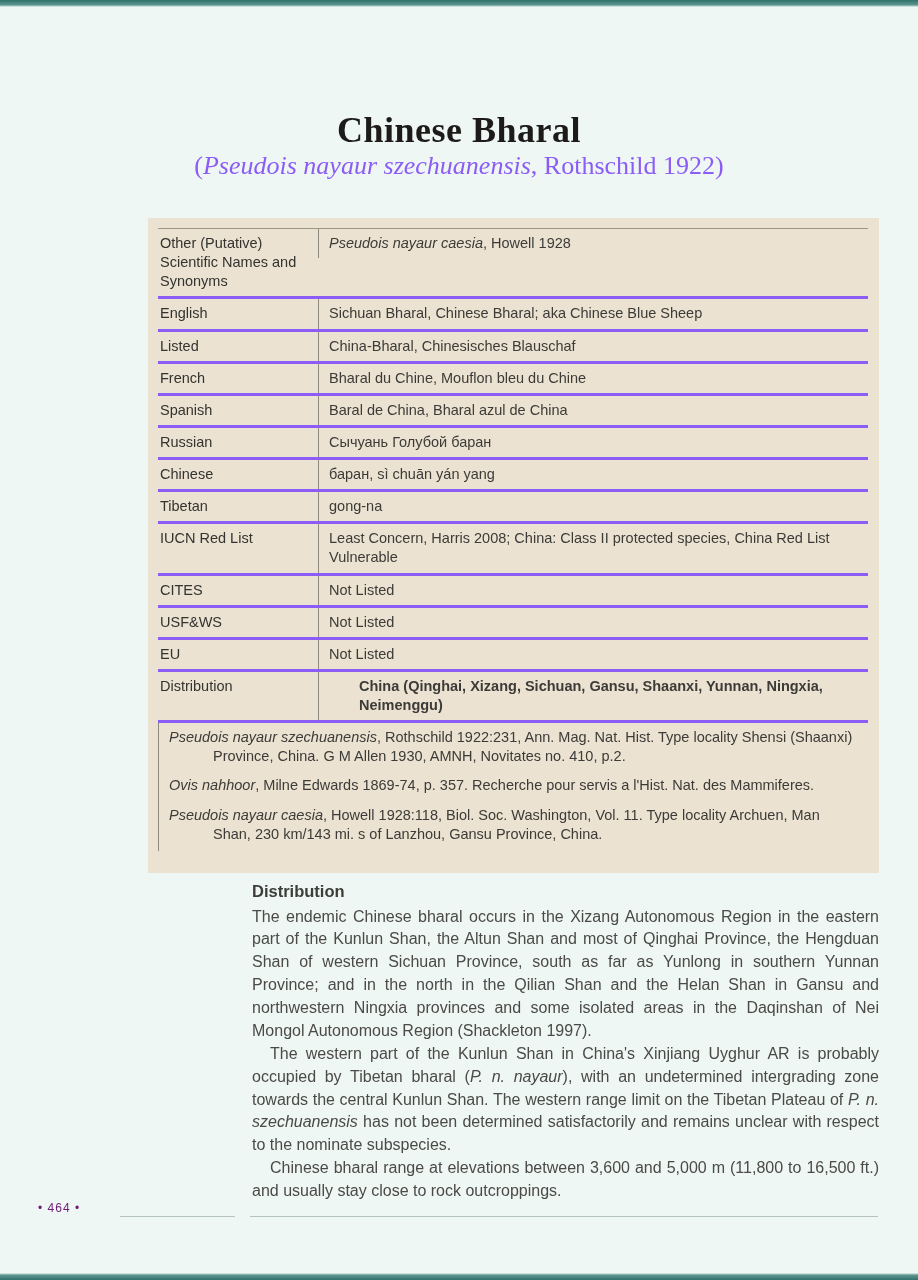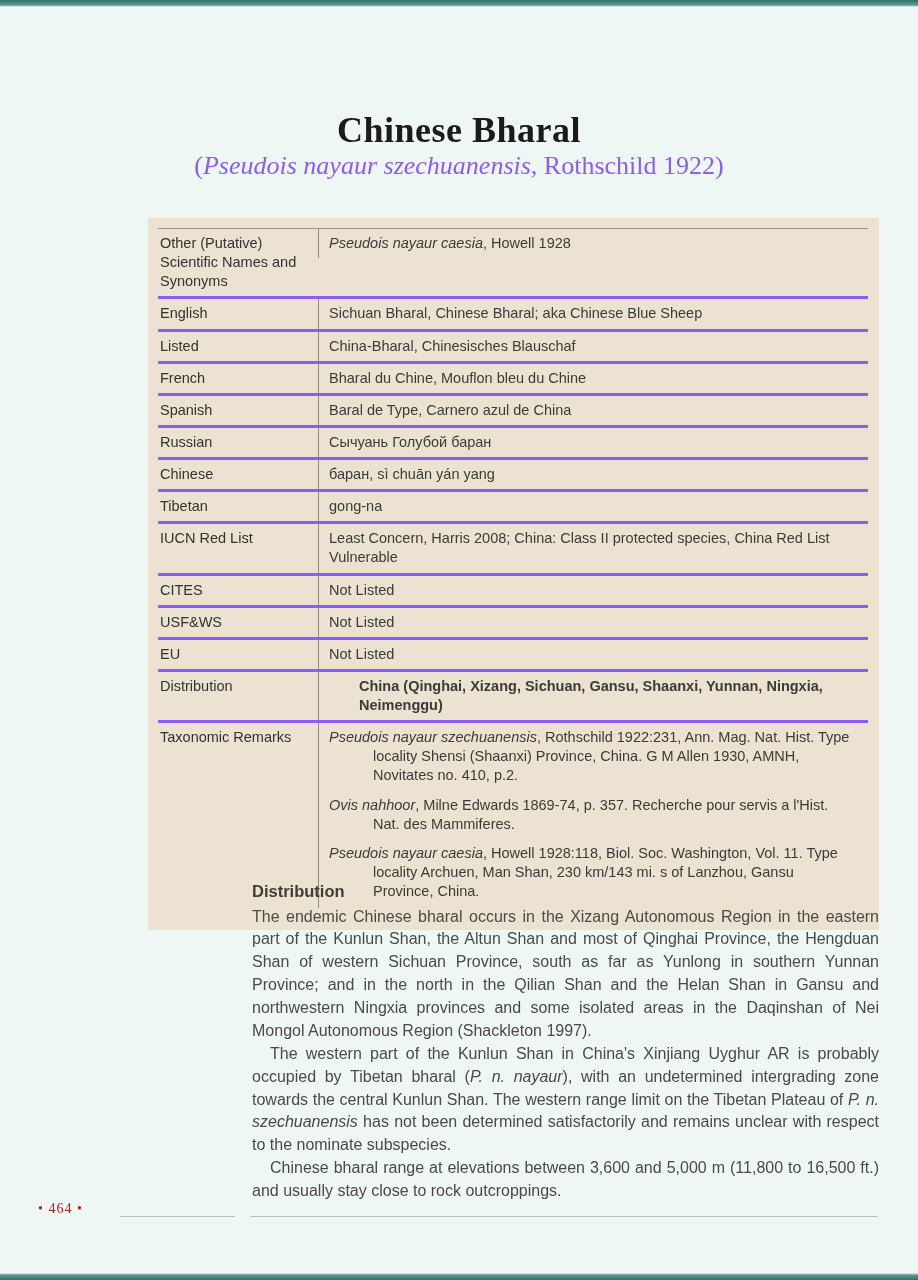--- a/index.html
+++ b/index.html
@@ -64,21 +64,21 @@
   }
   .dist h2{
     margin:0 0 2px 0;font-size:16.5px;font-weight:bold;color:#3e3d39;
   }
   .dist p{margin:0;text-align:justify;}
   .dist p.indent{text-indent:18px;}
 
   
   .page-number{
     position:absolute;left:38px;top:1201px;
-    font-size:14px;color:#b91c1c;letter-spacing:1px;font-family:Liberation Serif, serif;
+    font-size:12px;color:#701a75;letter-spacing:1px;
   }
   .footer-rule{position:absolute;top:1216px;height:1px;background:#b5c4bf;}
   .footer-rule.seg1{left:120px;width:115px;}
   .footer-rule.seg2{left:250px;width:628px;}
 </style>
 </head>
 <body>
 
 <div>
 
@@ -104,21 +104,21 @@
       <div class="trow">
         <div class="tlab">Listed</div>
         <div class="tval">China-Bharal, Chinesisches Blauschaf</div>
       </div>
       <div class="trow">
         <div class="tlab">French</div>
         <div class="tval">Bharal du Chine, Mouflon bleu du Chine</div>
       </div>
       <div class="trow">
         <div class="tlab">Spanish</div>
-        <div class="tval">Baral de Type, Carnero azul de China</div>
+        <div class="tval">Baral de China, Bharal azul de China</div>
       </div>
       <div class="trow">
         <div class="tlab">Russian</div>
         <div class="tval">Сычуань Голубой баран</div>
       </div>
       <div class="trow">
         <div class="tlab">Chinese</div>
         <div class="tval">баран, sì chuān yán yang</div>
       </div>
       <div class="trow">
@@ -140,21 +140,20 @@
       <div class="trow">
         <div class="tlab">EU</div>
         <div class="tval">Not Listed</div>
       </div>
       <div class="trow">
         <div class="tlab">Distribution</div>
         <div class="tval bold">China (Qinghai, Xizang, Sichuan, Gansu, Shaanxi, Yunnan, Ningxia, Neimenggu)</div>
       </div>
 
       <div class="trow">
-        <div class="tlab">Taxonomic Remarks</div>
         <div class="tval">
           <p><span class="it">Pseudois nayaur szechuanensis</span><span>, Rothschild 1922:231, Ann. Mag. Nat. Hist. Type locality Shensi (Shaanxi) Province, China. G M Allen 1930, AMNH, Novitates no. 410, p.2.</span></p>
           <p><span class="it">Ovis nahhoor</span><span>, Milne Edwards 1869-74, p. 357. Recherche pour servis a l'Hist. Nat. des Mammiferes.</span></p>
           <p><span class="it">Pseudois nayaur caesia</span><span>, Howell 1928:118, Biol. Soc. Washington, Vol. 11. Type locality Archuen, Man Shan, 230 km/143 mi. s of Lanzhou, Gansu Province, China.</span></p>
         </div>
       </div>
 
     </div>
   </section>
 

